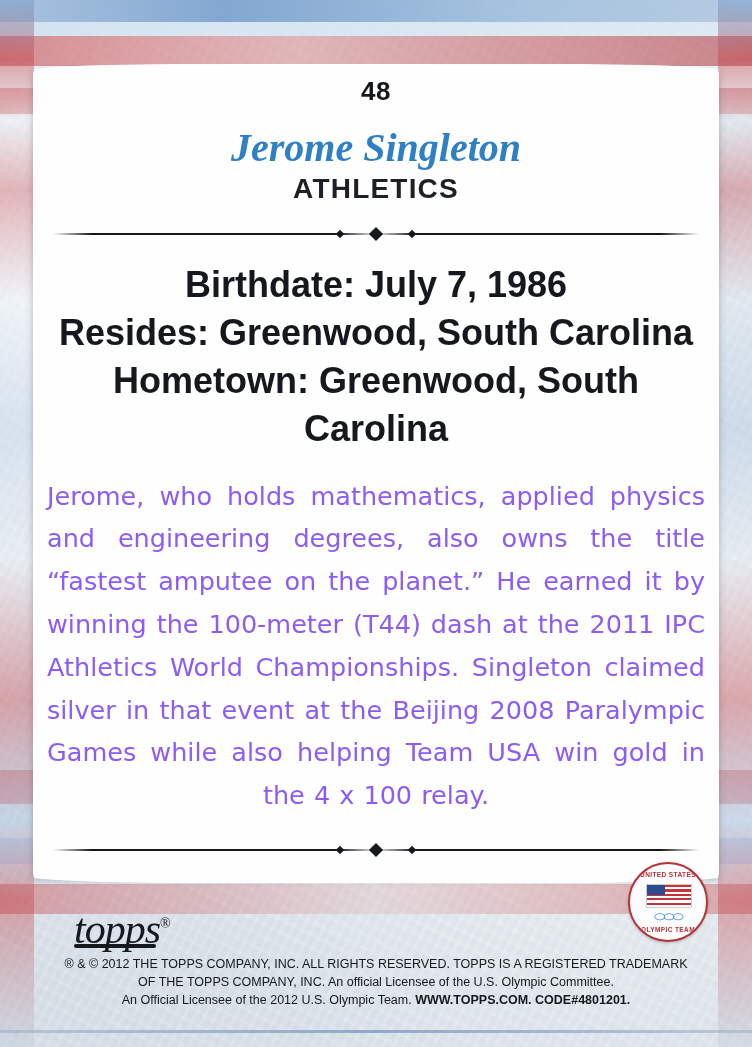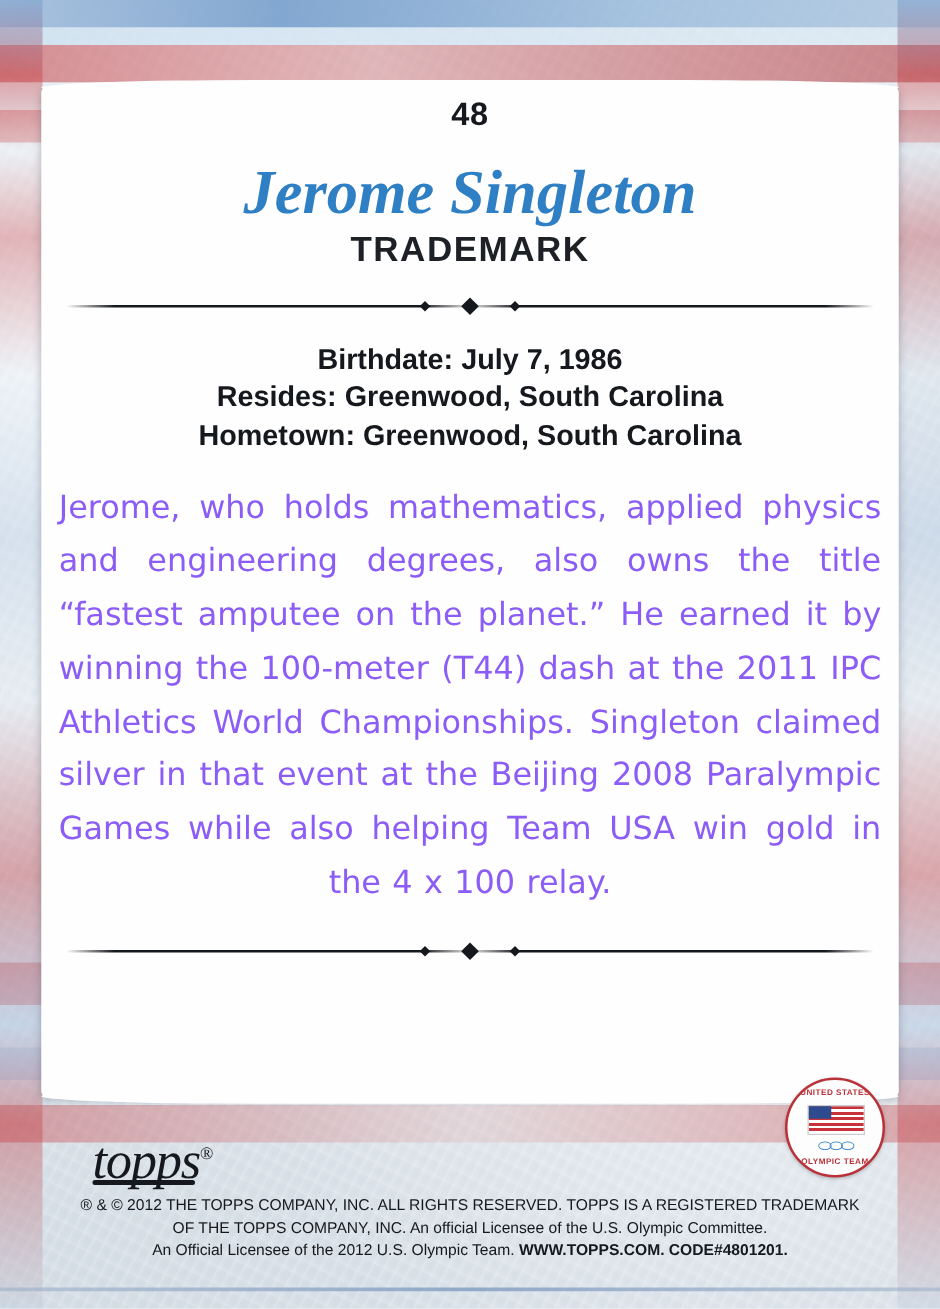--- a/index.html
+++ b/index.html
@@ -122,21 +122,21 @@
     color: #15181c;
     margin-top: 6px;
     letter-spacing: 0.5px;
   }
 
   .athlete-name {
     text-align: center;
     font-family: "Liberation Serif", serif;
     font-style: italic;
     font-weight: bold;
-    font-size: 50px;
+    font-size: 40px;
     line-height: 1.05;
     color: #2f7fc4;
     margin-top: 20px;
     text-shadow: 0 1px 0 rgba(255,255,255,0.9);
   }
 
   .sport {
     text-align: center;
     font-family: "Liberation Sans", sans-serif;
     font-weight: bold;
@@ -179,21 +179,21 @@
     transform: rotate(45deg);
   }
   .divider .dot-l { left: 44%; }
   .divider .dot-r { right: 44%; }
 
   .bio {
     margin-top: 20px;
     text-align: center;
     font-family: "Liberation Sans", sans-serif;
     font-weight: bold;
-    font-size: 23px;
+    font-size: 36px;
     line-height: 1.33;
     color: #15181c;
   }
 
   .blurb {
     margin: 22px 2px 0 2px;
     font-family: "DejaVu Sans", sans-serif;
     font-size: 25.5px;
     line-height: 1.68;
     color: #8b5cf6;
@@ -330,21 +330,21 @@
   <div class="edge-left"></div>
   <div class="edge-right"></div>
 
   <div class="panel">
     <div class="panel-inner">
 
       <div class="card-number">48</div>
 
       <div class="athlete-name">Jerome Singleton</div>
 
-      <div class="sport">TRADEMARK</div>
+      <div class="sport">ATHLETICS</div>
 
       <div class="divider">
         <div class="line"></div>
         <div class="dot-l"></div>
         <div class="diamond"></div>
         <div class="dot-r"></div>
       </div>
 
       <div class="bio">
         <div>Birthdate: July 7, 1986</div>

